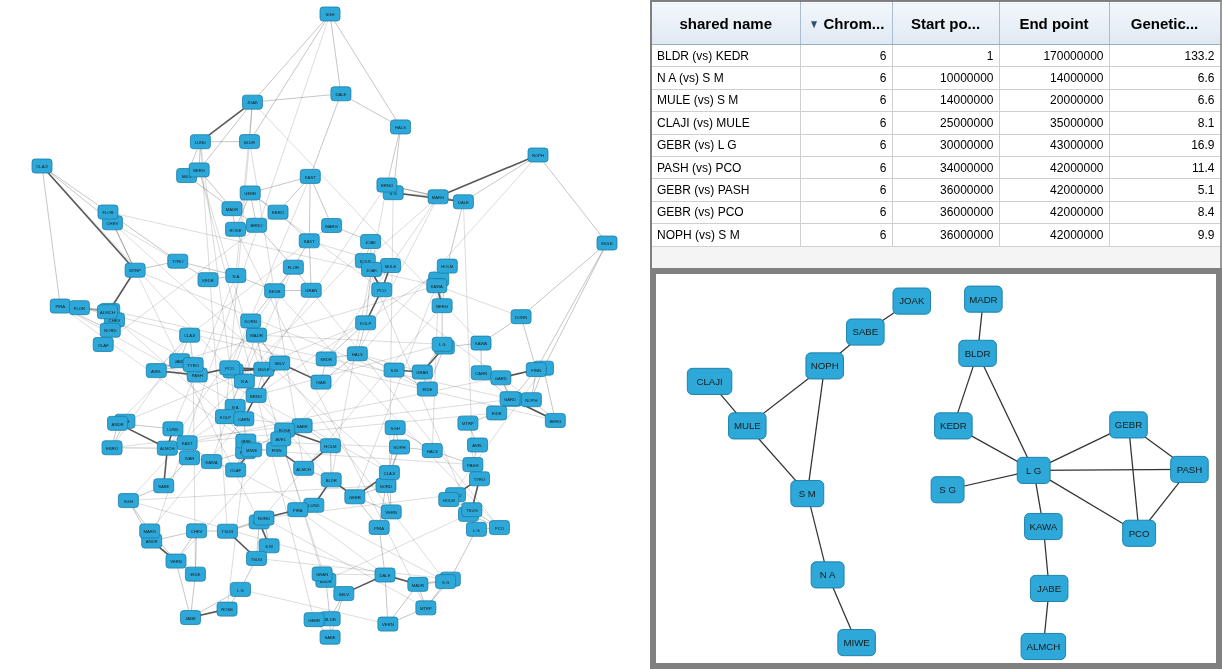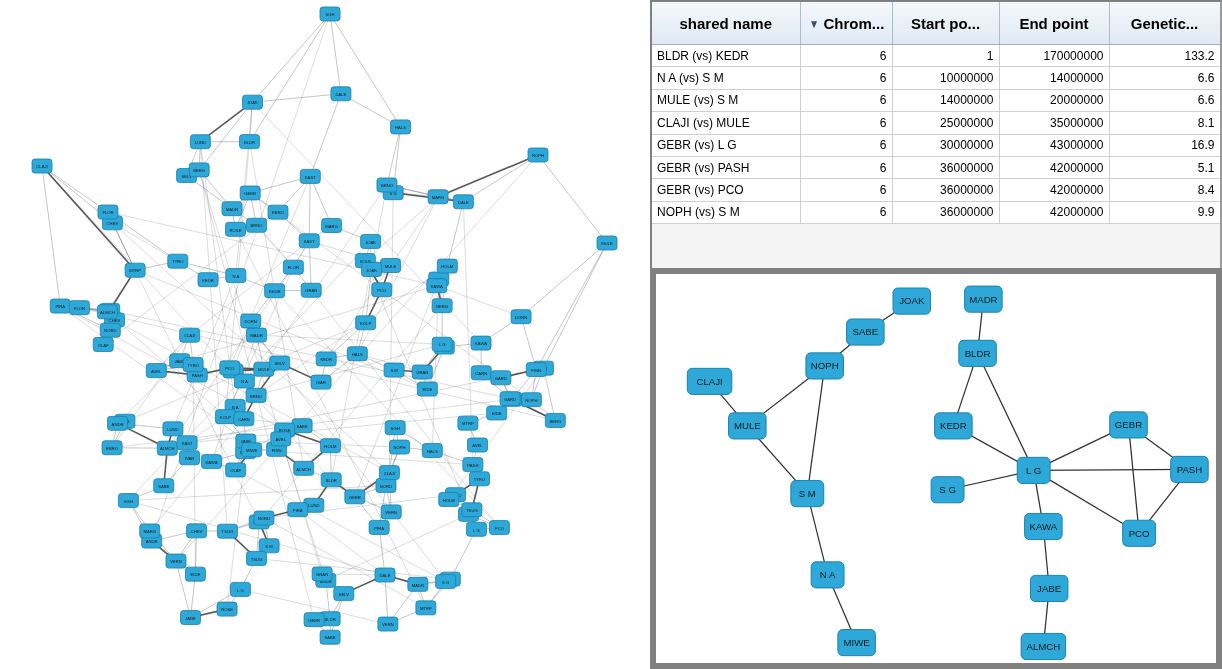--- a/index.html
+++ b/index.html
@@ -1164,20 +1164,27 @@
             <td class="c-num">8.1</td>
           </tr>
           <tr>
             <td class="c-name">GEBR (vs) L G</td>
             <td class="c-num">6</td>
             <td class="c-num">30000000</td>
             <td class="c-num">43000000</td>
             <td class="c-num">16.9</td>
           </tr>
           <tr>
+            <td class="c-name">PASH (vs) PCO</td>
+            <td class="c-num">6</td>
+            <td class="c-num">34000000</td>
+            <td class="c-num">42000000</td>
+            <td class="c-num">11.4</td>
+          </tr>
+          <tr>
             <td class="c-name">GEBR (vs) PASH</td>
             <td class="c-num">6</td>
             <td class="c-num">36000000</td>
             <td class="c-num">42000000</td>
             <td class="c-num">5.1</td>
           </tr>
           <tr>
             <td class="c-name">GEBR (vs) PCO</td>
             <td class="c-num">6</td>
             <td class="c-num">36000000</td>

